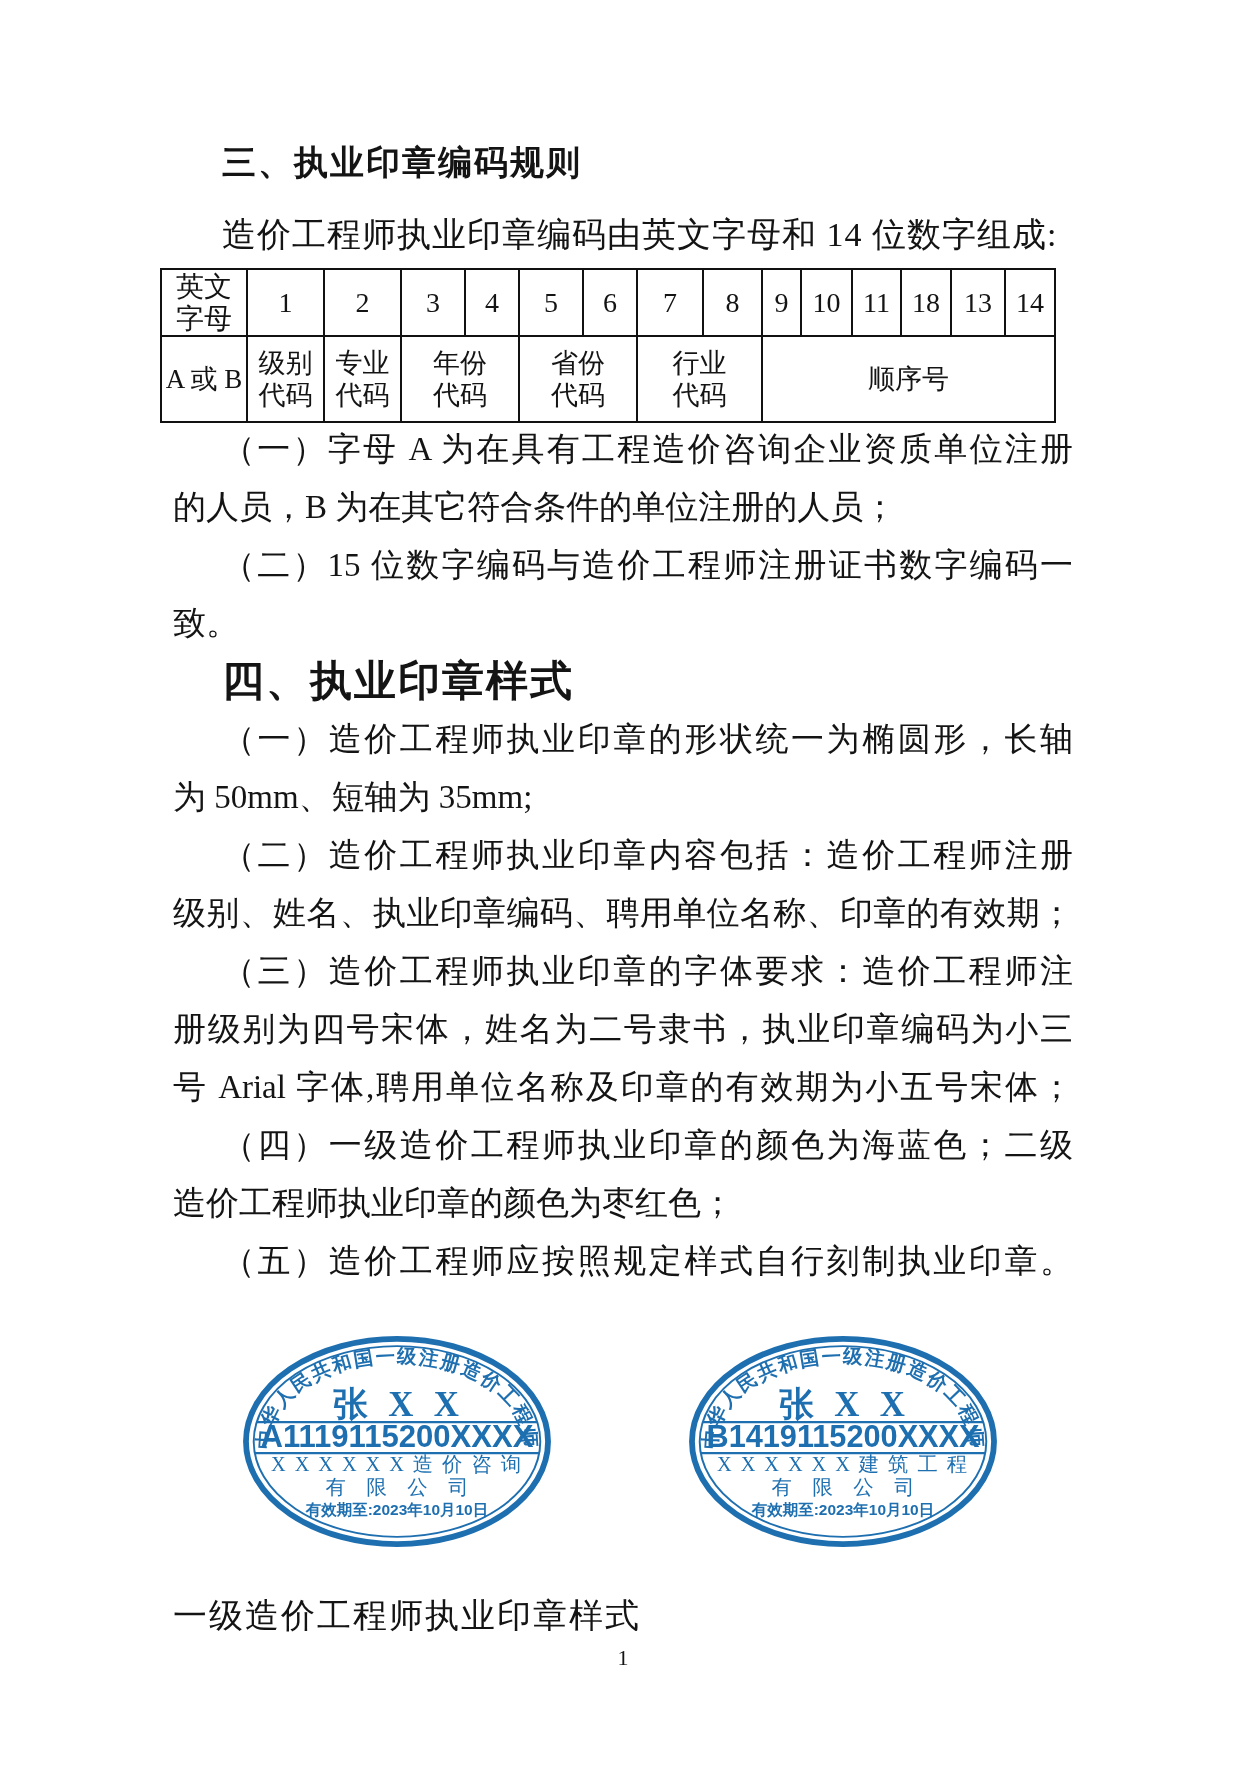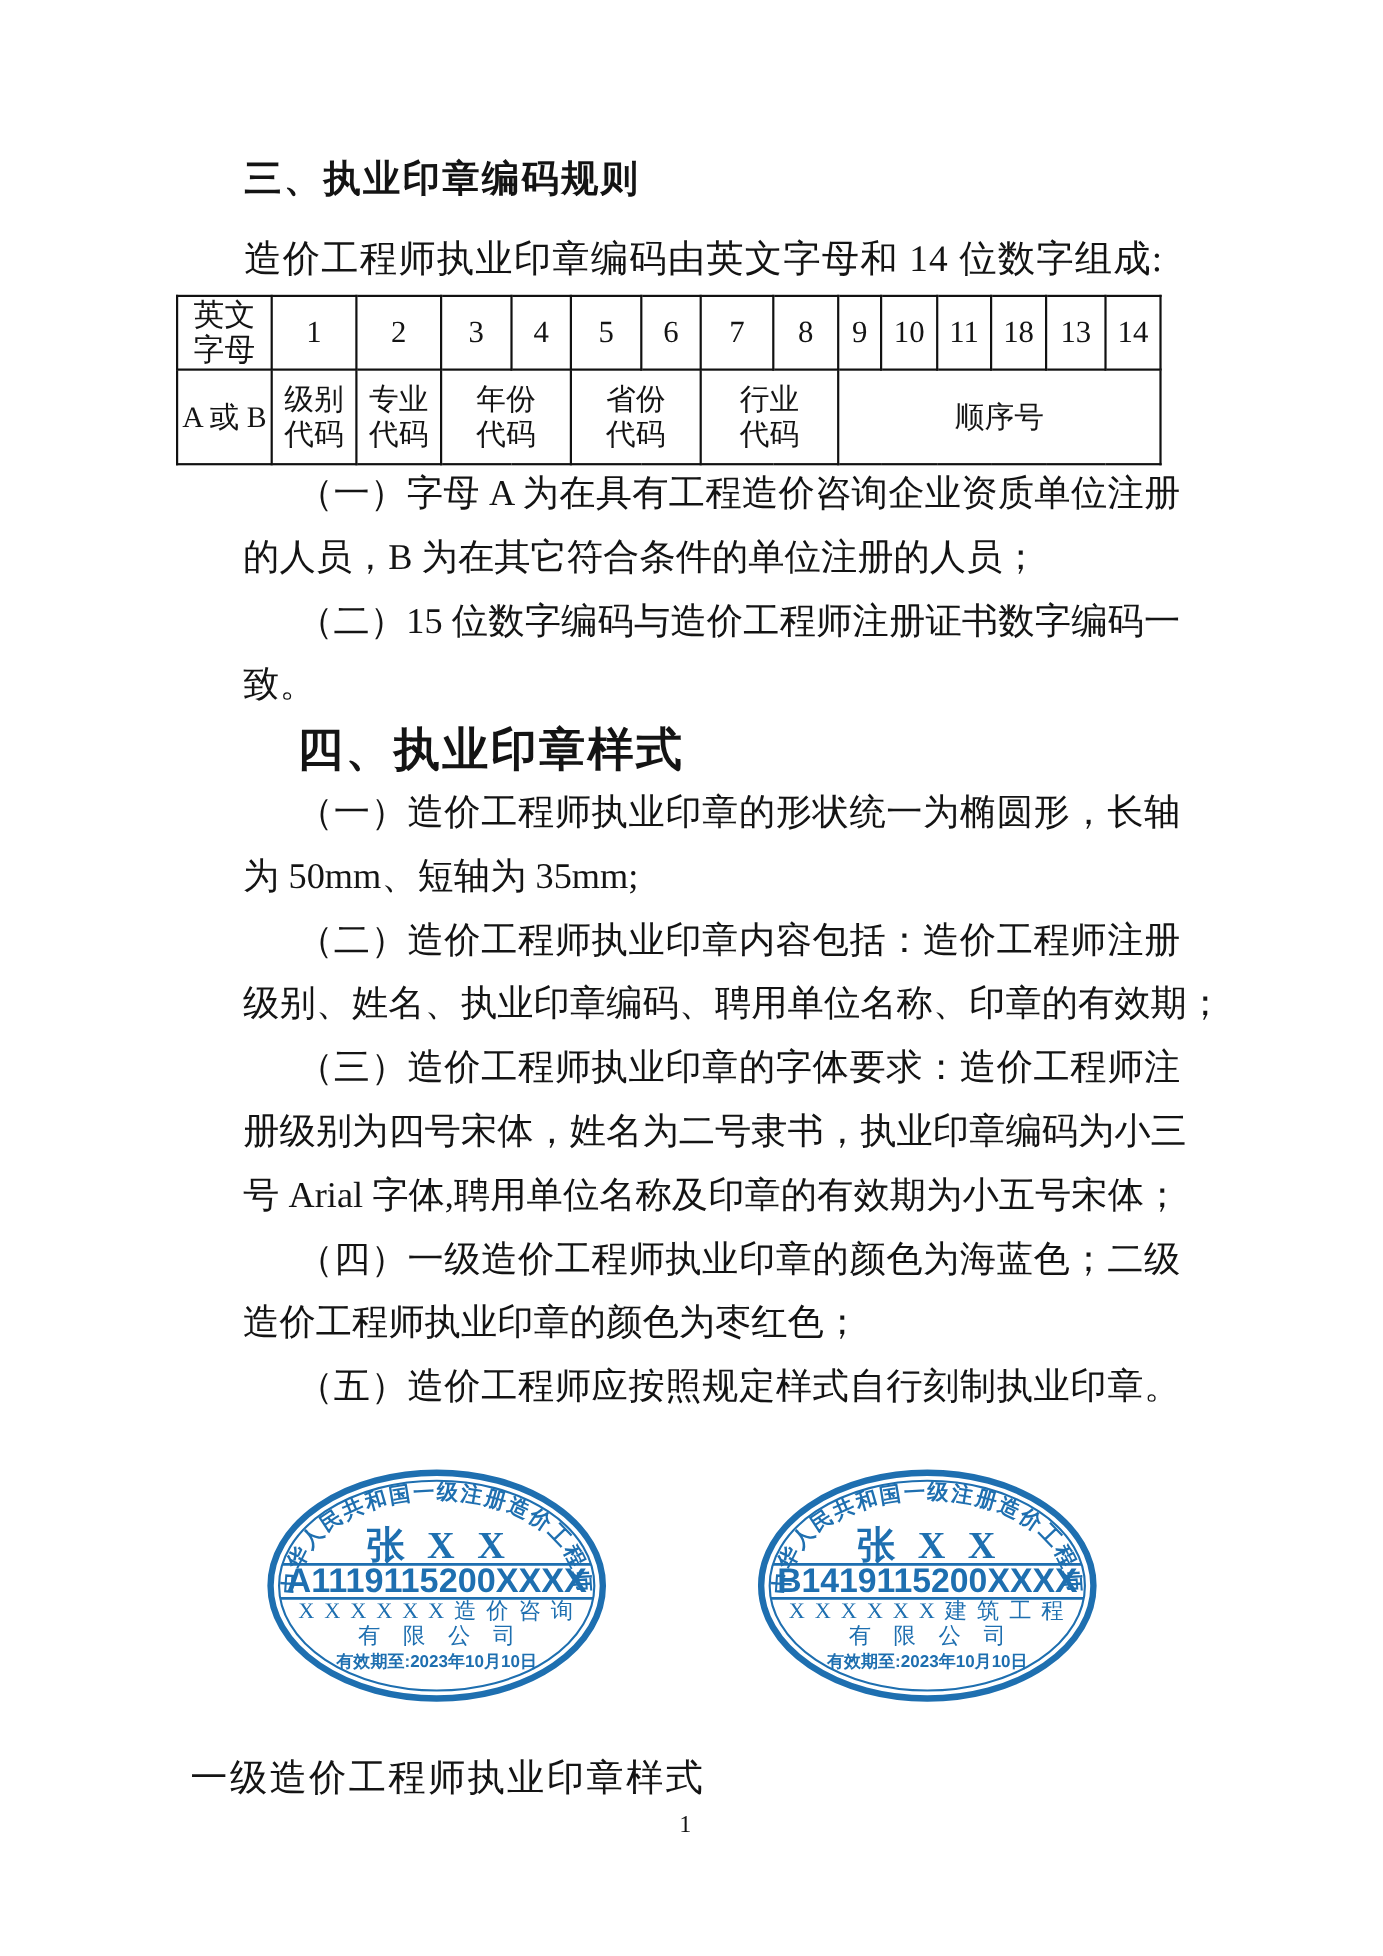--- a/index.html
+++ b/index.html
@@ -38,21 +38,21 @@
   }
   table.code-table tr.r1 td{height:65px;font-size:28px;}
   table.code-table tr.r2 td{height:84px;}
   
   .body-flow{
     position:absolute;left:173px;top:420px;width:900px;
   }
   .line{
     height:58px;line-height:58px;
     font-size:33px;white-space:nowrap;
-    text-align:justify;text-align-last:justify;margin-left:48px;
+    text-align:justify;text-align-last:justify;
   }
   .line.nofill{text-align-last:left;}
   .line.indent{padding-left:49px;}
   .line.heading{
     font-family:"Liberation Sans","DejaVu Sans",sans-serif;
     font-weight:bold;font-size:42px;letter-spacing:2px;
     text-align-last:left;
   }
   
   .seal{position:absolute;top:1335px;width:310px;height:213px;}

